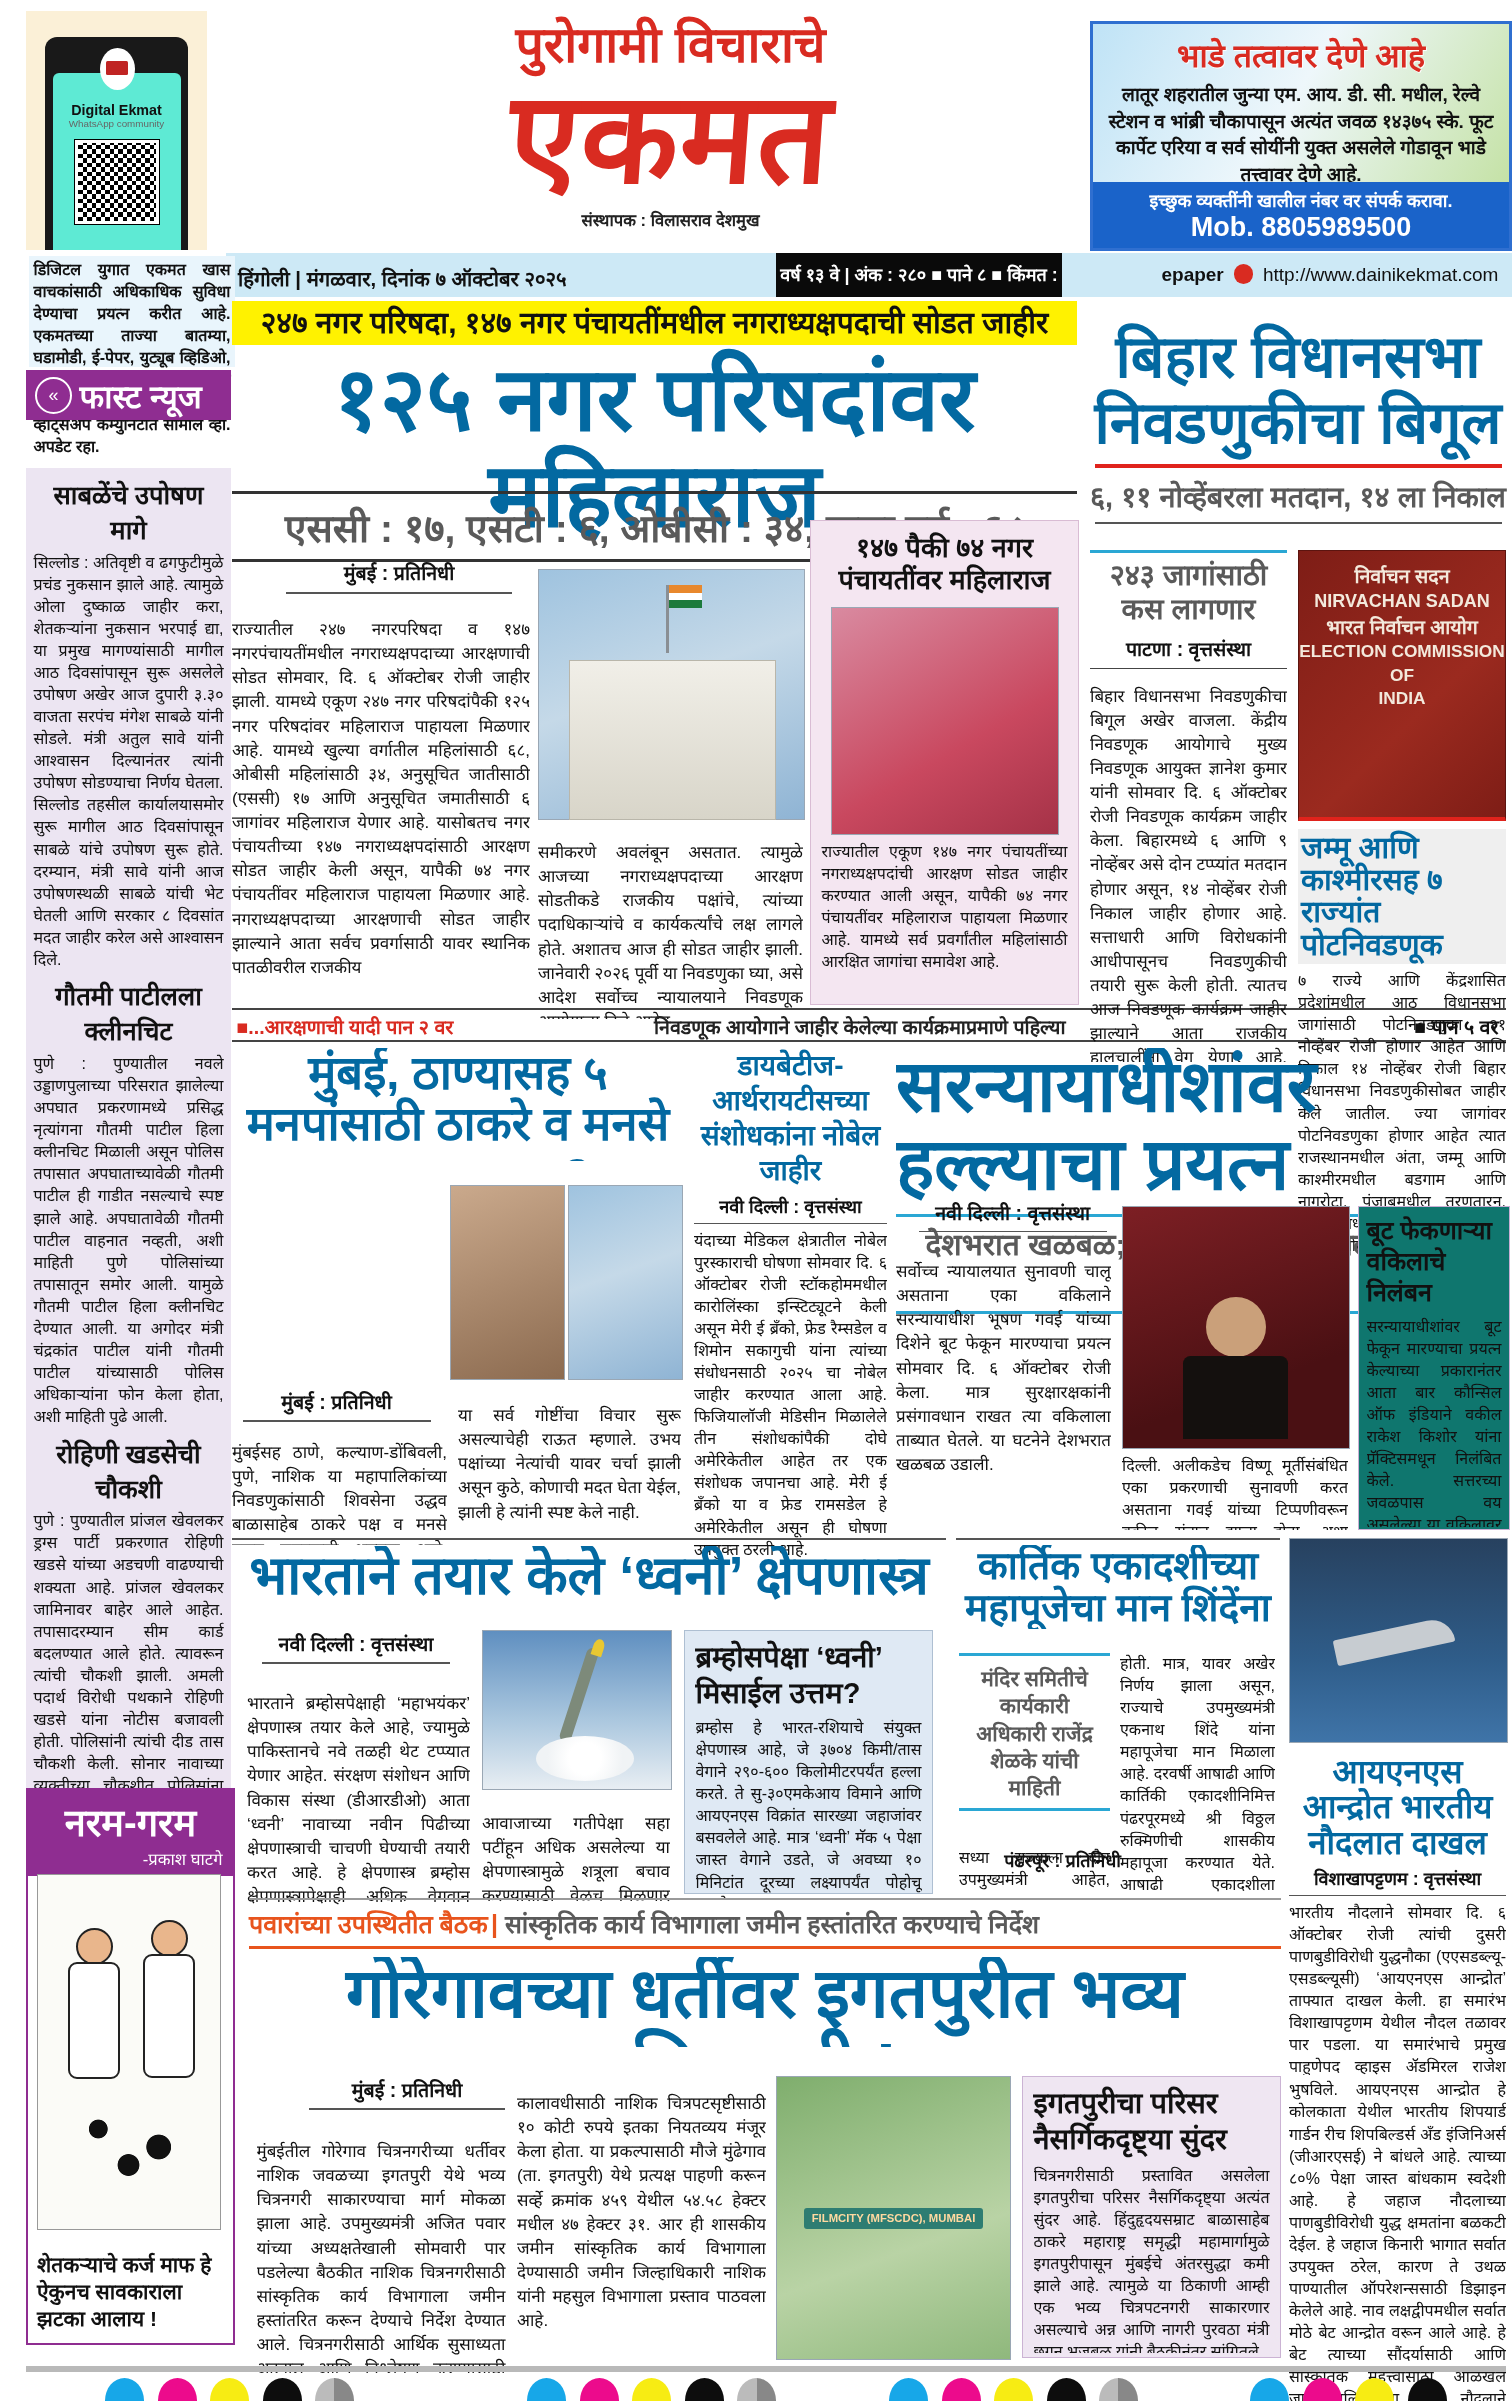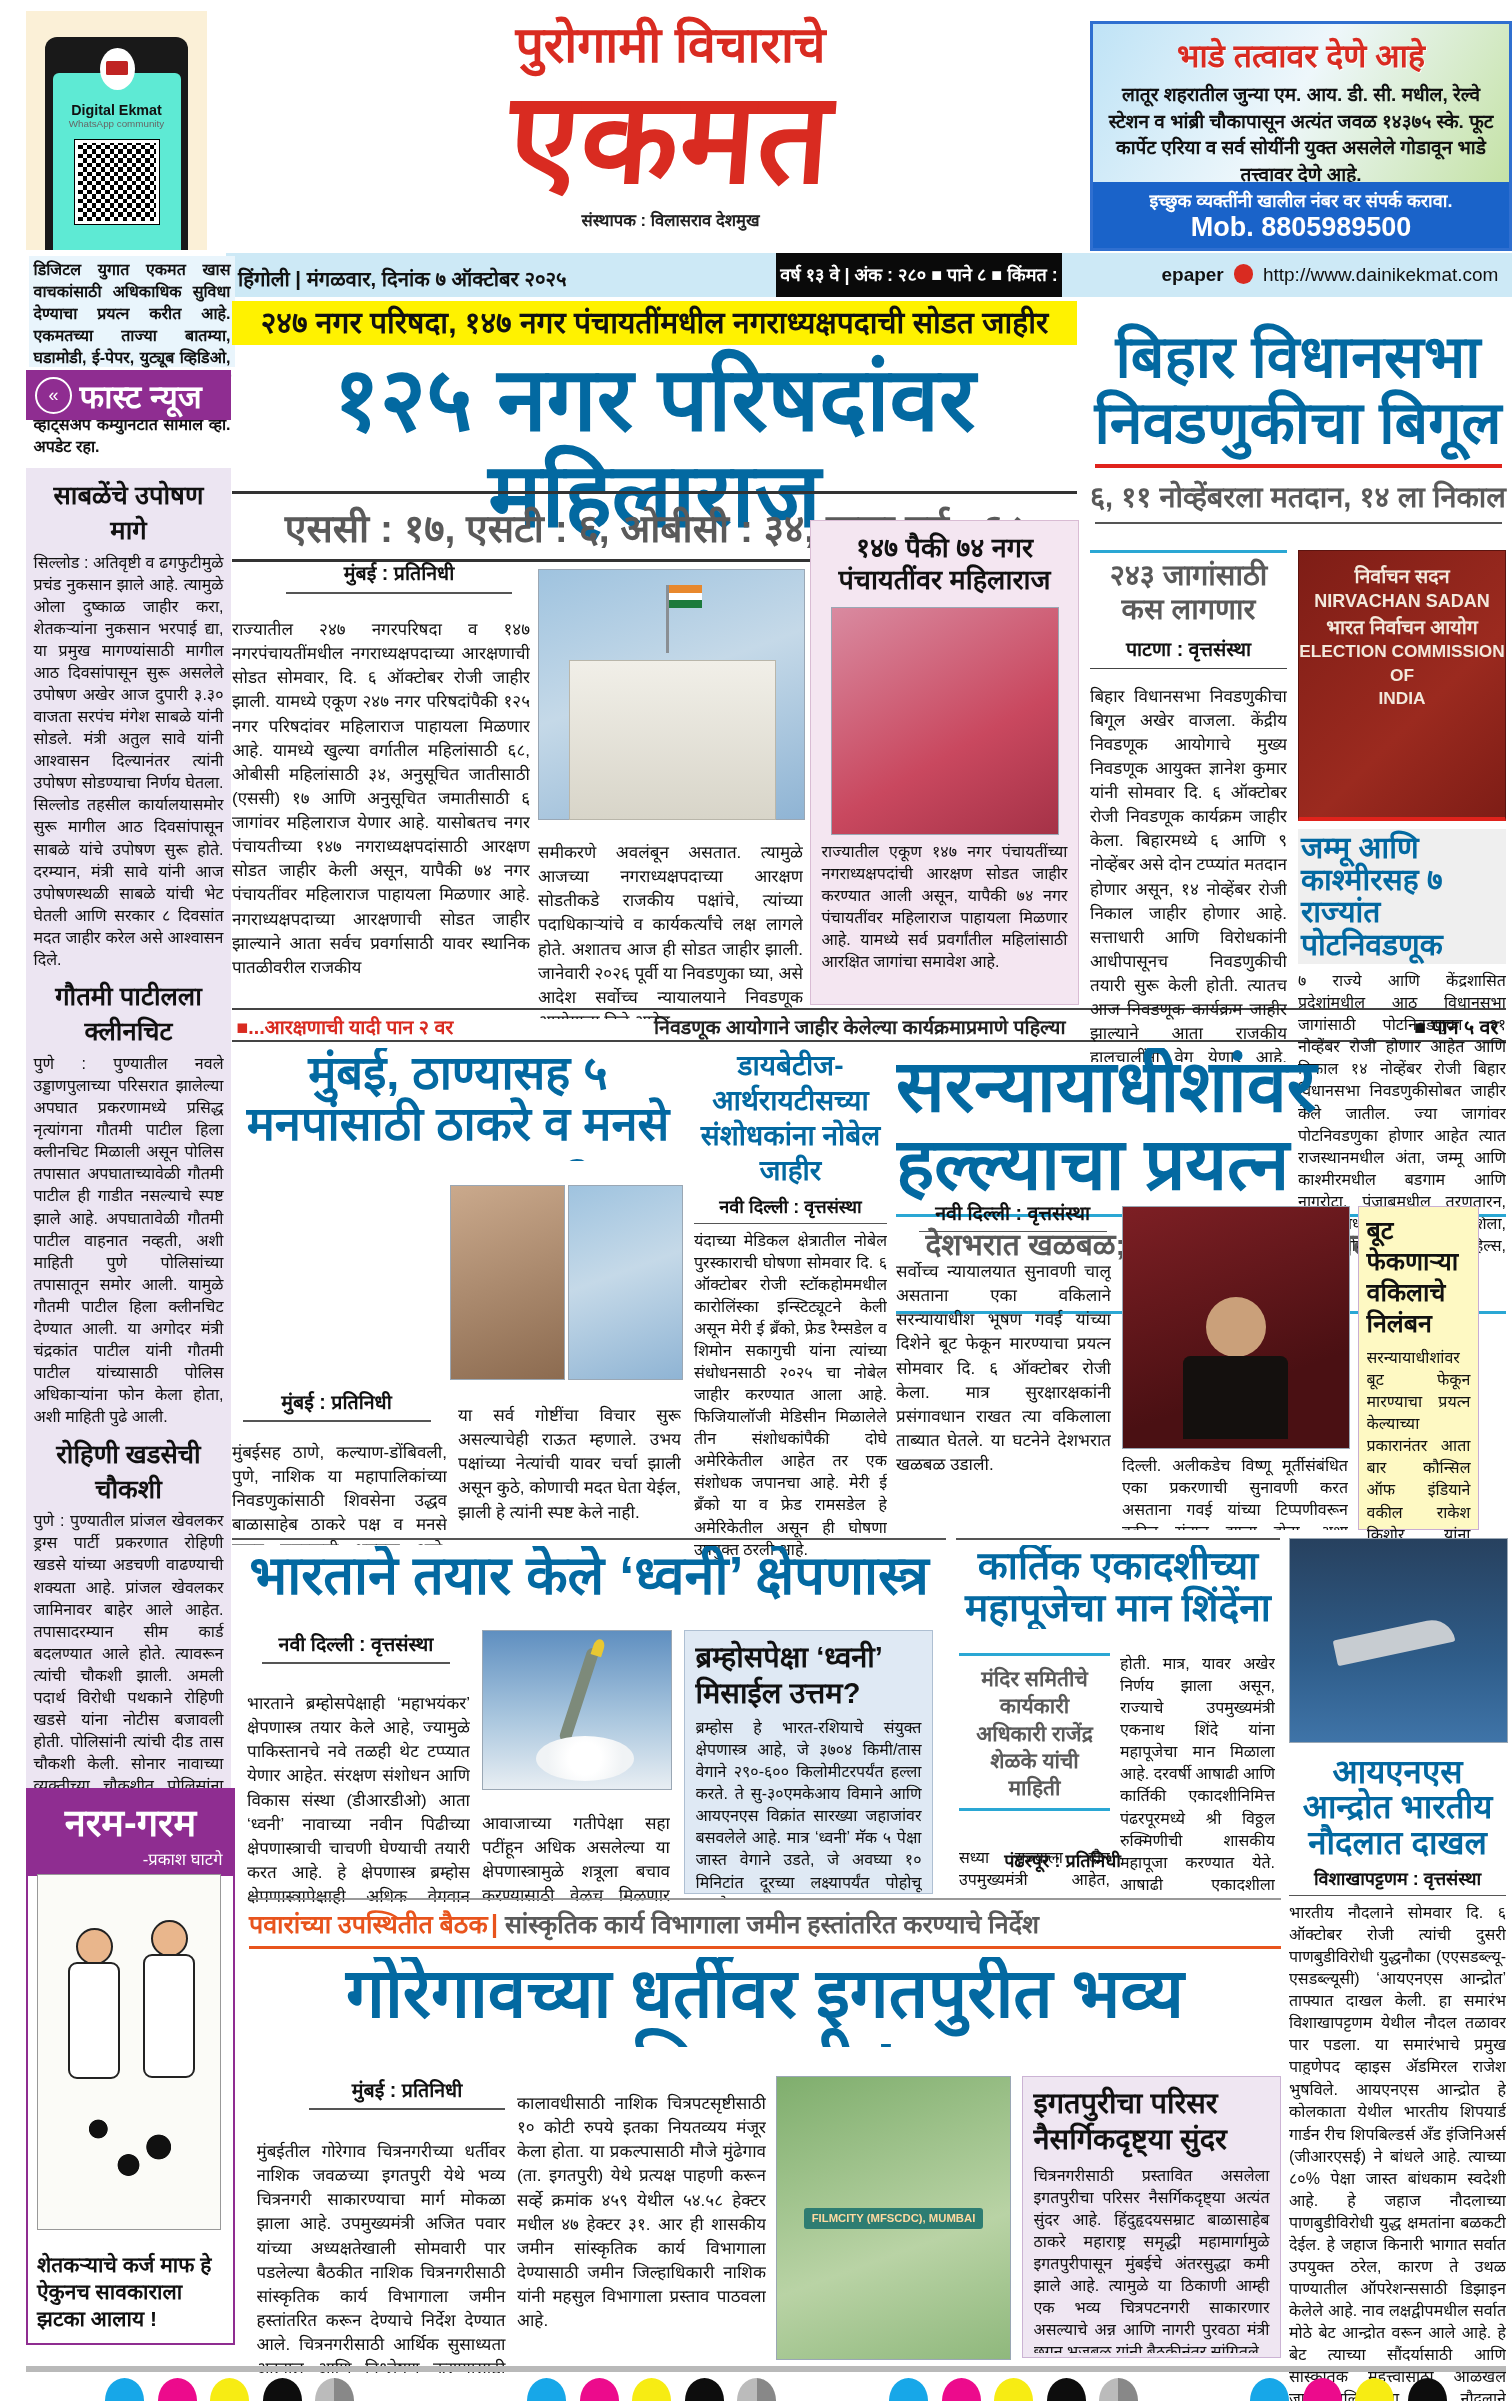--- a/index.html
+++ b/index.html
@@ -192,21 +192,21 @@
     <div style="border-top:3px solid #2aa7d4;border-bottom:3px solid #2aa7d4;margin-top:10.5px;padding:6px 0;">
       <div class="graysub" style="font-size:30px;text-align:center;">देशभरात खळबळ; वकिलावर गुन्हा दाखल करण्यास गवईचा नकार</div>
     </div>
     <div class="abs byline" style="left:22.6px;top:151px;width:188px;text-align:center;border-bottom:1.5px solid #555;padding-bottom:4.5px;">नवी दिल्ली : वृत्तसंस्था</div>
     <div class="abs body-txt just clip" style="left:0;top:196px;width:215px;height:286px;">सर्वोच्च न्यायालयात सुनावणी चालू असताना एका वकिलाने सरन्यायाधीश भूषण गवई यांच्या दिशेने बूट फेकून मारण्याचा प्रयत्न सोमवार दि. ६ ऑक्टोबर रोजी केला. मात्र सुरक्षारक्षकांनी प्रसंगावधान राखत त्या वकिलाला ताब्यात घेतले. या घटनेने देशभरात खळबळ उडाली.</div>
     <div class="abs photo" style="left:226px;top:158px;width:226px;height:241px;background:linear-gradient(160deg,#7d1f24,#4a1013 70%);color:#e8d9c8;">
       <div class="abs" style="left:83px;top:90px;width:60px;height:60px;border-radius:50%;background:#caa07a;"></div>
       <div class="abs" style="left:60px;top:149px;width:105px;height:83px;background:#14100e;border-radius:7.5px 7.5px 0 0;"></div>
     </div>
     <div class="abs small-txt just clip" style="left:226px;top:407px;width:226px;height:75px;">दिल्ली. अलीकडेच विष्णू मूर्तीसंबंधित एका प्रकरणाची सुनावणी करत असताना गवई यांच्या टिप्पणीवरून वकील संतप्त झाला होता. अशा स्वरुपाच्या घोषणा या वकिलाने दिल्या होत्या. त्याच्या वक्तव्याचा संताप व्यक्त होत असून वकिलावर गुन्हा दाखल करण्यास सरन्यायाधीशांनी नकार दिला.</div>
-    <div class="abs" style="left:462px;top:158px;width:121px;height:324px;background:#fef9c3;border:0.8px solid #c9aed4;padding:7.5px;box-sizing:border-box;">
+    <div class="abs" style="left:462px;top:158px;width:152px;height:324px;background:#0f766e;border:0.8px solid #c9aed4;padding:7.5px;box-sizing:border-box;">
       <div style="font-size:25px;font-weight:900;line-height:1.25;">बूट फेकणाऱ्या वकिलाचे निलंबन</div>
       <div class="small-txt just clip" style="margin-top:7.5px;height:211px;">सरन्यायाधीशांवर बूट फेकून मारण्याचा प्रयत्न केल्याच्या प्रकारानंतर आता बार कौन्सिल ऑफ इंडियाने वकील राकेश किशोर यांना प्रॅक्टिसमधून निलंबित केले. सत्तरच्या जवळपास वय असलेल्या या वकिलावर कारवाई झाली आहे.</div>
     </div>
   </div>
 
   <div class="abs" style="left:232px;top:1538px;width:714px;height:354px;border-top:2.3px solid #555;">
     <div class="hl clip" style="font-size:54px;text-align:center;margin-top:6px;">भारताने तयार केले ‘ध्वनी’ क्षेपणास्त्र</div>
     <div class="abs byline" style="left:30px;top:90px;width:188px;text-align:center;border-bottom:2.3px solid #555;padding-bottom:4.5px;">नवी दिल्ली : वृत्तसंस्था</div>
     <div class="abs body-txt just clip" style="left:15px;top:136px;width:223px;height:215px;">भारताने ब्रम्होसपेक्षाही ‘महाभयंकर’ क्षेपणास्त्र तयार केले आहे, ज्यामुळे पाकिस्तानचे नवे तळही थेट टप्प्यात येणार आहेत. संरक्षण संशोधन आणि विकास संस्था (डीआरडीओ) आता ‘ध्वनी’ नावाच्या नवीन पिढीच्या क्षेपणास्त्राची चाचणी घेण्याची तयारी करत आहे. हे क्षेपणास्त्र ब्रम्होस क्षेपणास्त्रापेक्षाही अधिक वेगवान आणि दूर पल्ल्याचे आहे.</div>
     <div class="abs photo" style="left:250px;top:90px;width:188px;height:158px;background:linear-gradient(180deg,#5f8fc0 0%,#a9c6de 55%,#e8eef3 100%);">

